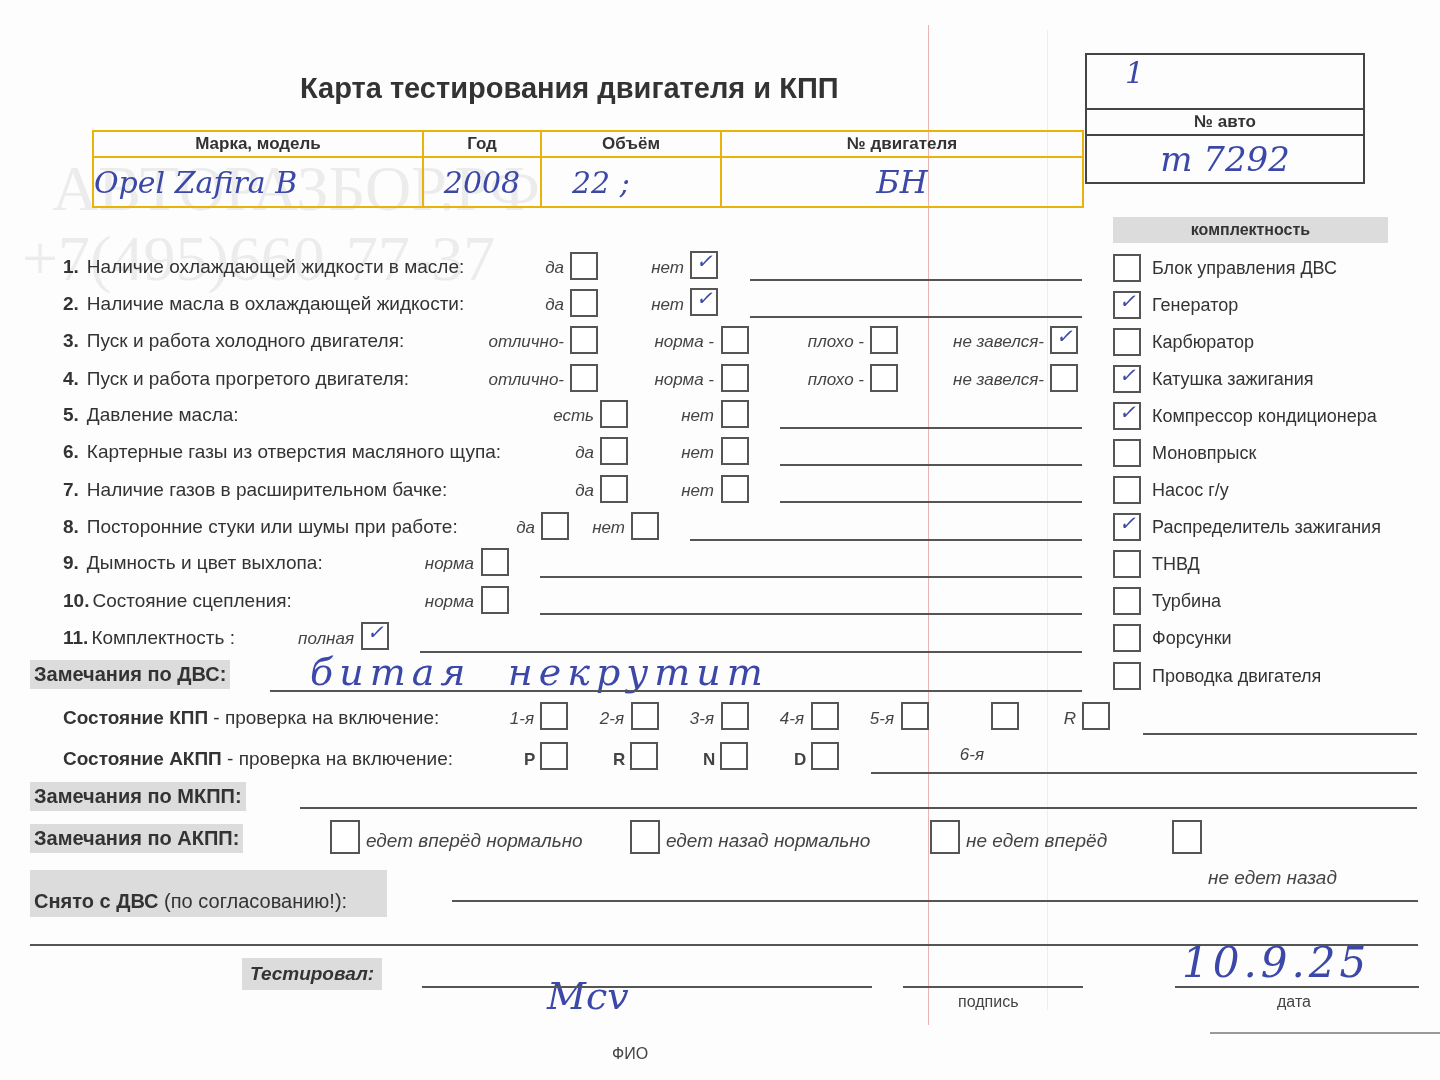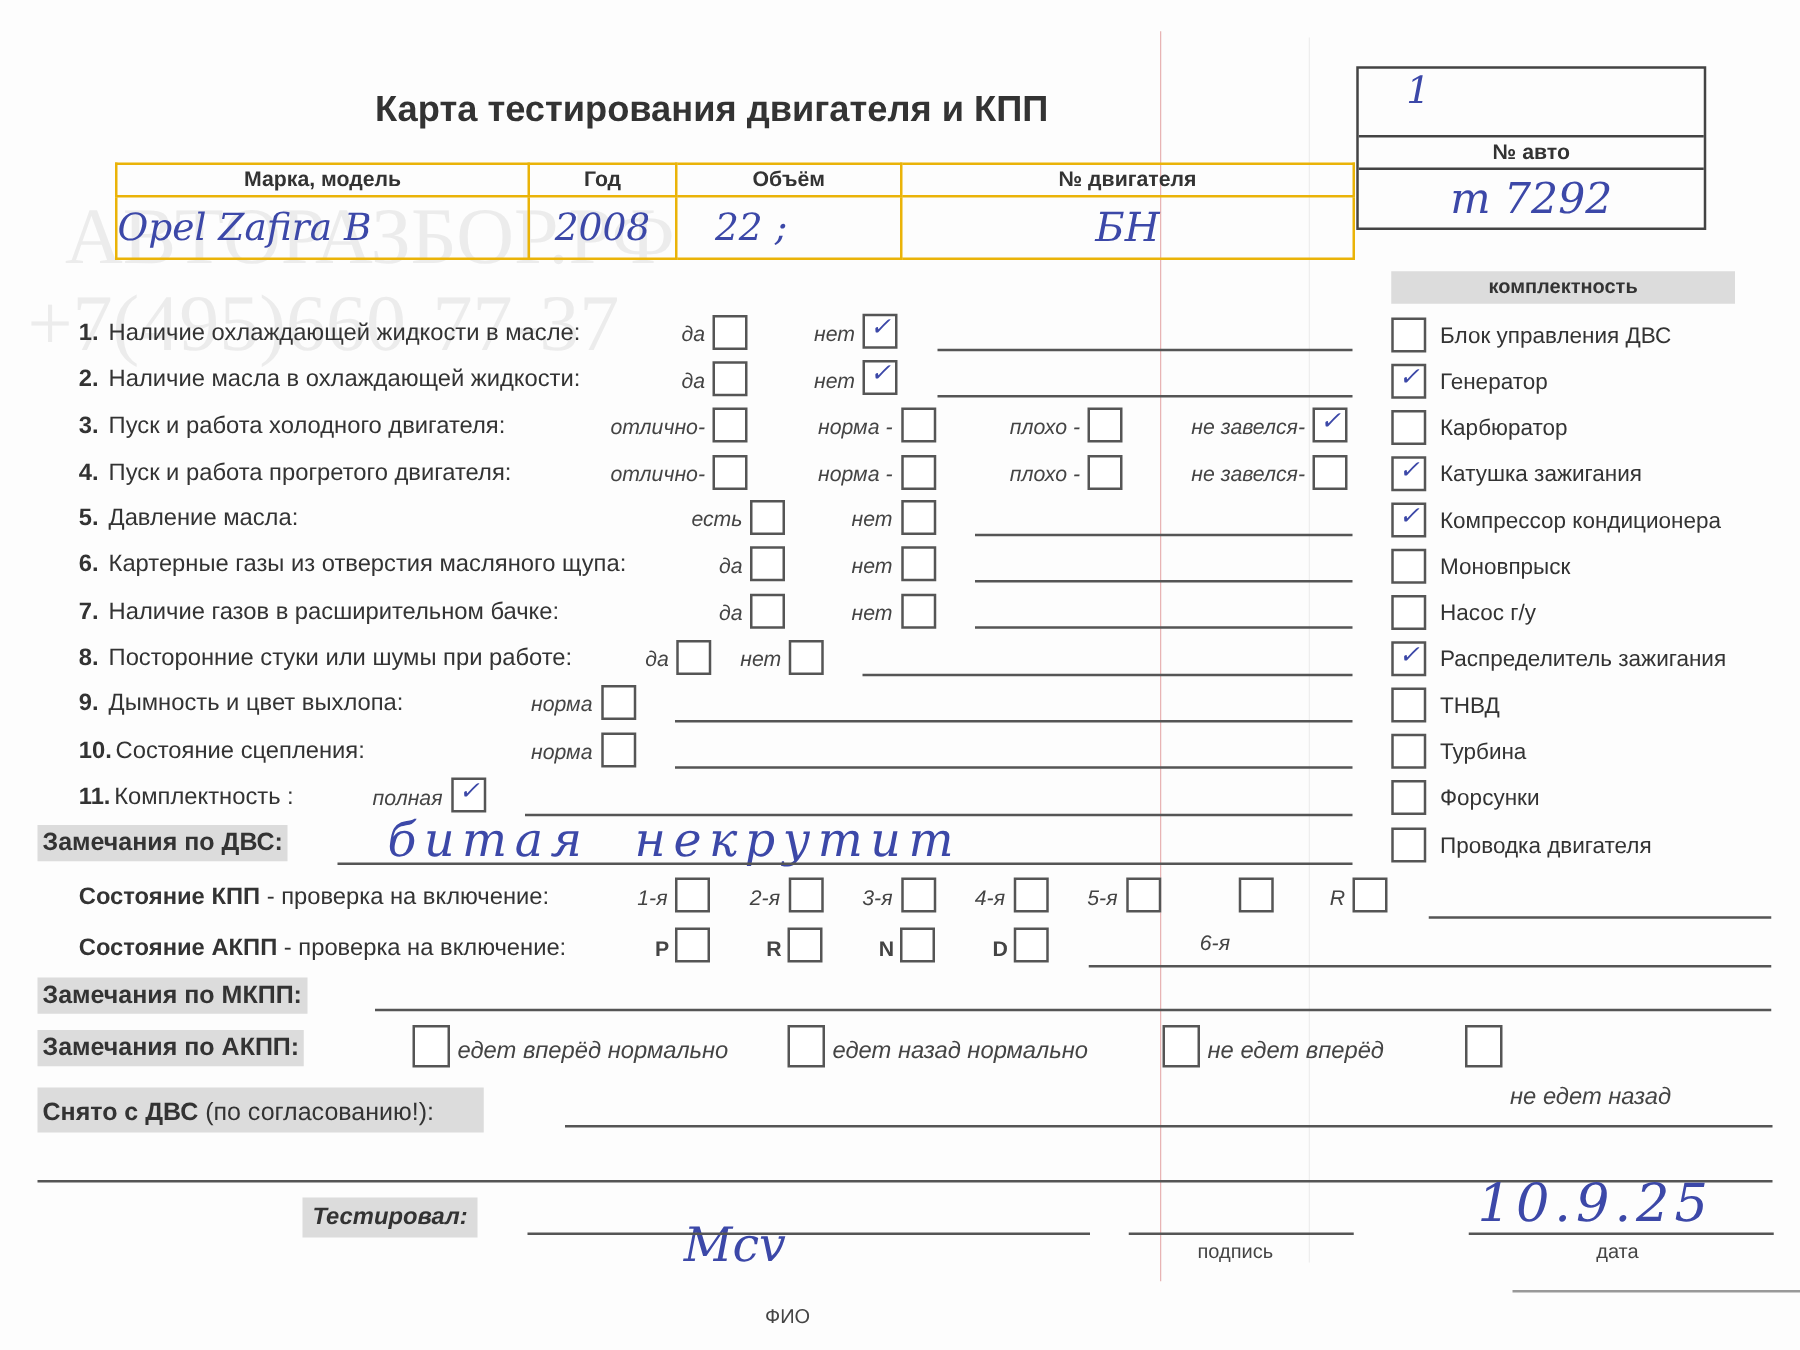--- a/index.html
+++ b/index.html
@@ -221,21 +221,21 @@
 <div class="sec-label" style="left:30px;top:824px;">Замечания по АКПП:</div>
 <div class="cb" style="left:330px;top:820px;width:30px;height:34px;"></div>
 <div class="small" style="left:366px;top:830px;font-size:19px;font-style:italic;">едет вперёд нормально</div>
 <div class="cb" style="left:630px;top:820px;width:30px;height:34px;"></div>
 <div class="small" style="left:666px;top:830px;font-size:19px;font-style:italic;">едет назад нормально</div>
 <div class="cb" style="left:930px;top:820px;width:30px;height:34px;"></div>
 <div class="small" style="left:966px;top:830px;font-size:19px;font-style:italic;">не едет вперёд</div>
 <div class="cb" style="left:1172px;top:820px;width:30px;height:34px;"></div>
 <div class="small" style="left:1208px;top:830px;font-size:19px;font-style:italic;margin-top:37px;">не едет назад</div>
 
-<div class="sec-label" style="left:30px;top:870px;padding:9px 40px 4px 4px;text-align:right;"><span>Снято с ДВС</span><span class="n"> (по согласованию!):</span></div>
+<div class="sec-label" style="left:30px;top:870px;padding:20px 40px 4px 4px;text-align:right;"><span>Снято с ДВС</span><span class="n"> (по согласованию!):</span></div>
 <div class="line" style="left:452px;top:900px;width:966px;"></div>
 
 <div class="line" style="left:30px;top:944px;width:1388px;"></div>
 
 <div class="sec-label" style="left:242px;top:958px;font-style:italic;font-size:19px;padding:5px 8px;">Тестировал:</div>
 <div class="abs hand" style="left:547px;top:942px;font-size:38px;margin-top:32px;">Мсv</div>
 <div class="line" style="left:422px;top:986px;width:450px;"></div>
 <div class="small" style="left:612px;top:1045px;font-size:16px;">ФИО</div>
 <div class="line" style="left:903px;top:986px;width:180px;"></div>
 <div class="small" style="left:958px;top:993px;font-size:16px;">подпись</div>

